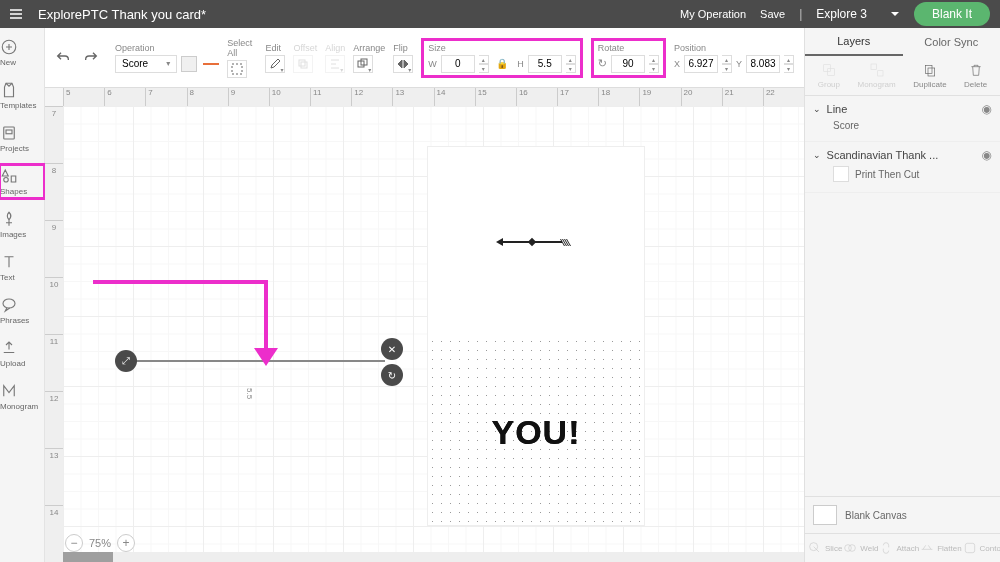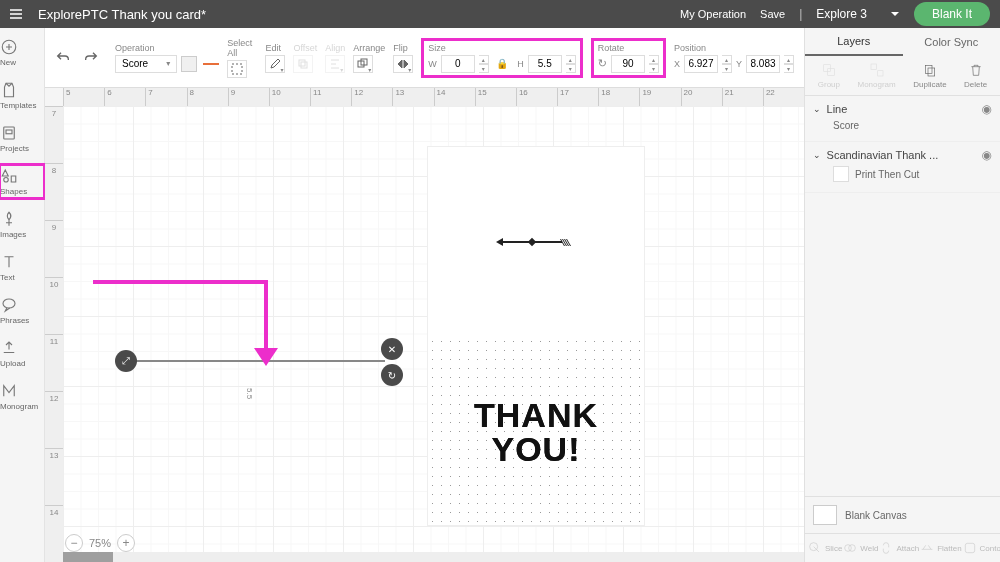--- a/index.html
+++ b/index.html
@@ -342,21 +342,20 @@
             <div class="feathers">
                 <span></span>
                 <span></span>
                 <span></span>
                 <span></span>
               </div>
           </div>
         </div>
         <div class="card-bottom">
           <div class="thank-you">
-            <span class="row1">THANK</span>
             <span class="row2">YOU!</span>
           </div>
         </div>
       </div>
 
       <div class="pink-arrow">
         <div class="h"></div>
           <div class="v"></div>
           <div class="head"></div>
       </div>

